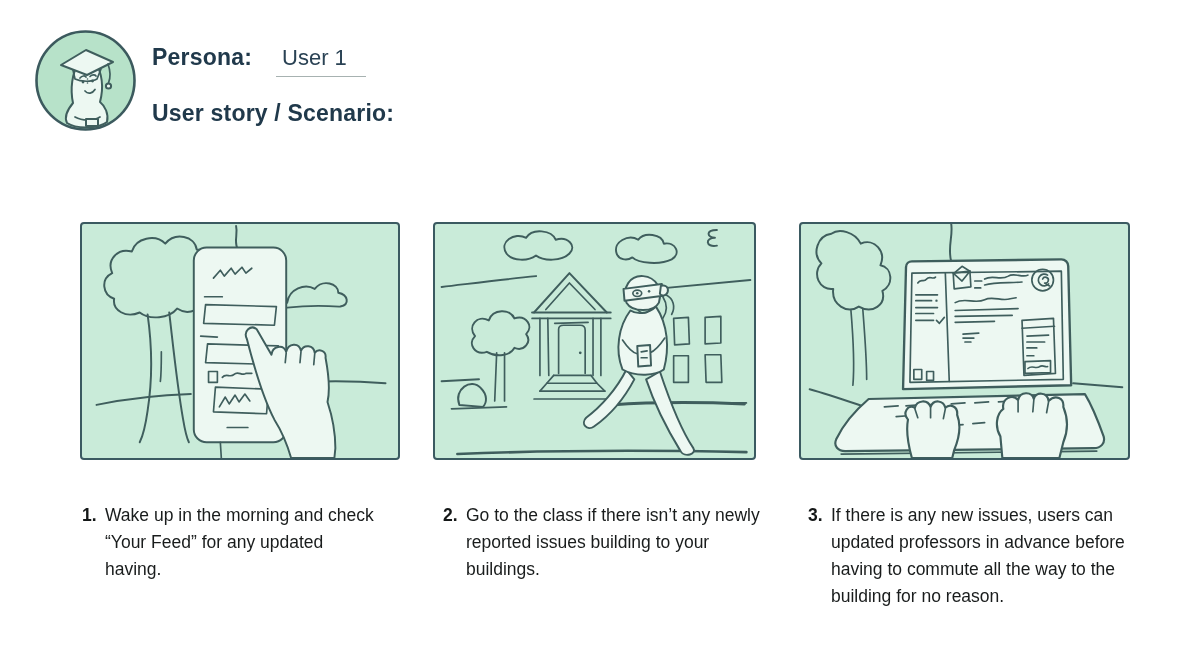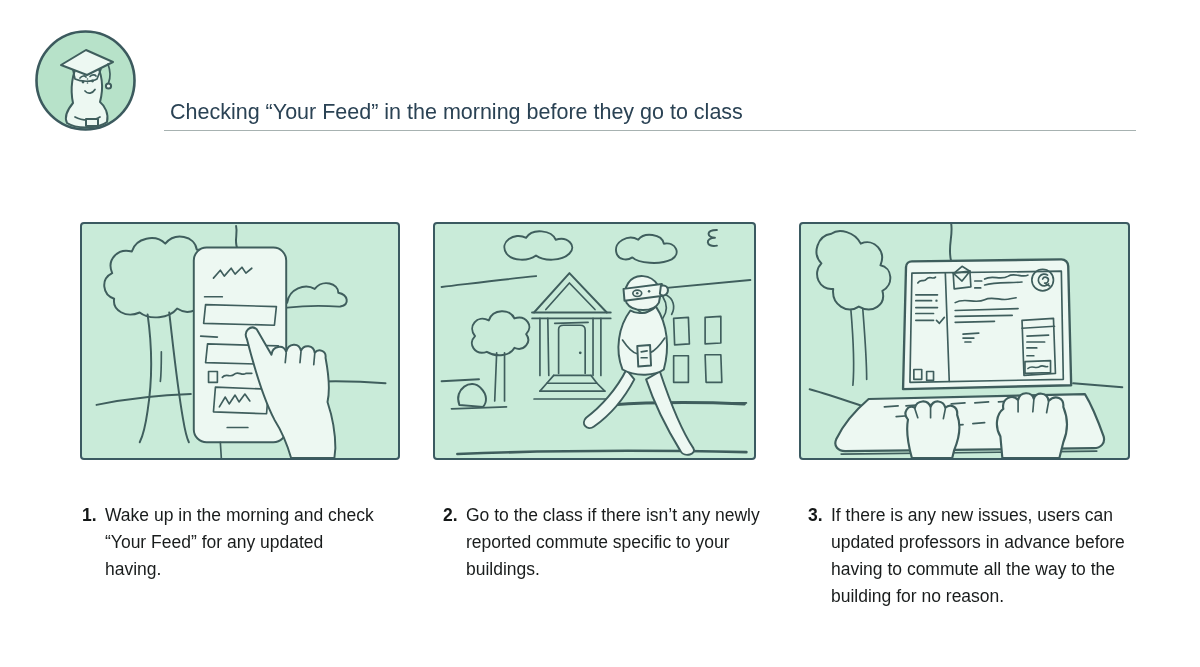--- a/index.html
+++ b/index.html
@@ -55,23 +55,27 @@
         <circle class="dot" cx="53.5" cy="54" r="0.8"></circle>
         <path class="ink-thin" d="M51 62 C54 65.5 58.5 64.5 61 60.5"></path>
         <path class="fill-lite" d="M27 36 L52 21 L79 33 L53 46 Z"></path>
         <path class="ink-thin" d="M39 41 L41 50 C47 53 58 53 63 50 L67 40"></path>
         <path class="ink-thin" d="M74 35 C76.5 42 76.5 49 74.5 54"></path>
         <circle class="fill-lite" cx="74.5" cy="57" r="2.6"></circle>
       </g>
     </svg>
   </div>
 
+  <div class="hdr-row1">
+    <span class="hdr-label">Persona:</span>
+    <span class="blank persona-blank">User 1</span>
+  </div>
 
   <div class="hdr-row2">
-    <span class="blank scenario-blank">Checking “Your Feed” in the morning before they go to class</span>
+    <span class="hdr-label">User story / Scenario:</span>
   </div>
 
   <div class="panel p1">
     <svg viewBox="0 0 320 238">
       <g>
         <path class="ink" d="M58 90 C44 96 30 88 32 76 C20 72 18 56 30 50 C24 36 36 24 50 28 C54 14 74 10 84 20 C94 8 114 12 116 26 C130 26 138 40 130 50 C140 58 134 74 122 74 C124 86 108 94 96 86 C88 96 68 98 58 90"></path>
         <path class="ink" d="M66 92 C70 120 72 152 66 190 C64 204 62 214 58 222"></path>
         <path class="ink" d="M88 90 C92 124 96 164 102 198 C104 210 106 218 108 222"></path>
         <path class="ink-thin" d="M80 130 C80 142 80 152 79 160"></path>
       </g>
@@ -225,20 +229,20 @@
       </g>
     </svg>
   </div>
 
   <div class="caption c1">
     <span class="cap-num">1.</span>
     <span>Wake up in the morning and check “Your Feed” for any updated having.</span>
   </div>
   <div class="caption c2">
     <span class="cap-num">2.</span>
-    <span>Go to the class if there isn’t any newly reported commute specific to your buildings.</span>
+    <span>Go to the class if there isn’t any newly reported issues building to your buildings.</span>
   </div>
   <div class="caption c3">
     <span class="cap-num">3.</span>
     <span>If there is any new issues, users can updated professors in advance before having to commute all the way to the building for no reason.</span>
   </div>
 
 </div>
 
 </body></html>

